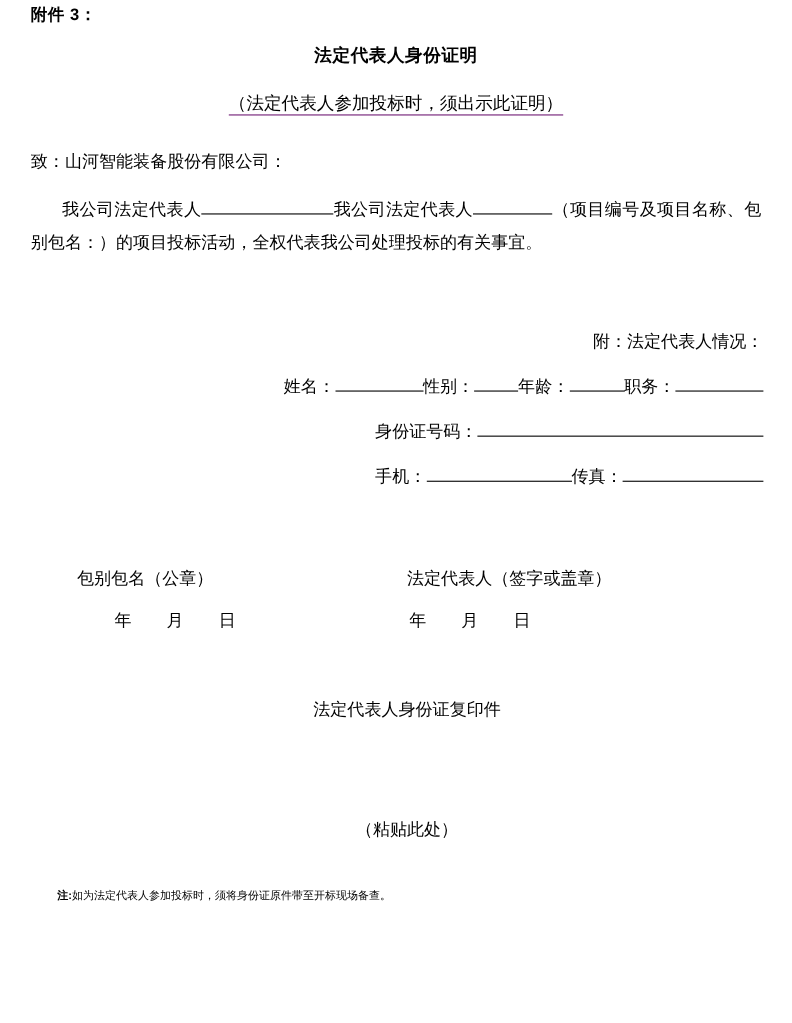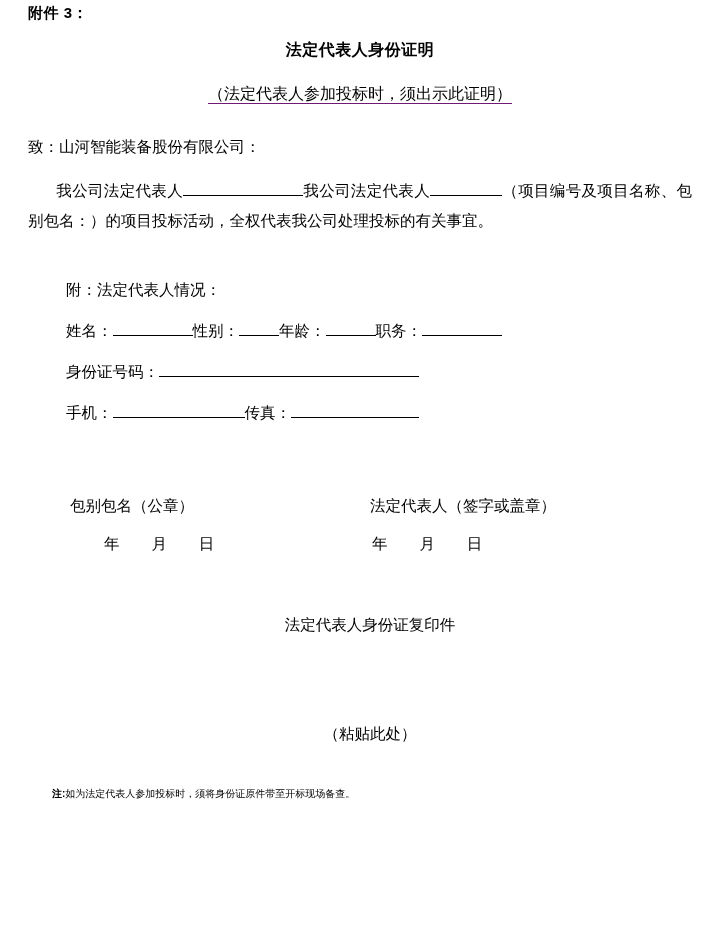--- a/index.html
+++ b/index.html
@@ -66,23 +66,24 @@
   }
   .u-120 { width: 120px; }
   .u-80  { width: 80px; }
   .u-72  { width: 72px; }
   .u-50  { width: 50px; }
   .u-40  { width: 40px; }
   .u-260 { width: 260px; }
   .u-132 { width: 132px; }
   .u-128 { width: 128px; }
   .attach-block {
-    margin-top: 44px;
+    margin-top: 64px;
     margin-left: 40px;
     font-size: 15.5px;
+    text-align: right;
   }
   .attach-line {
     margin-top: 20px;
   }
   .attach-head {
     margin-top: 0;
   }
   .sign-row {
     margin-top: 72px;
     display: flex;

